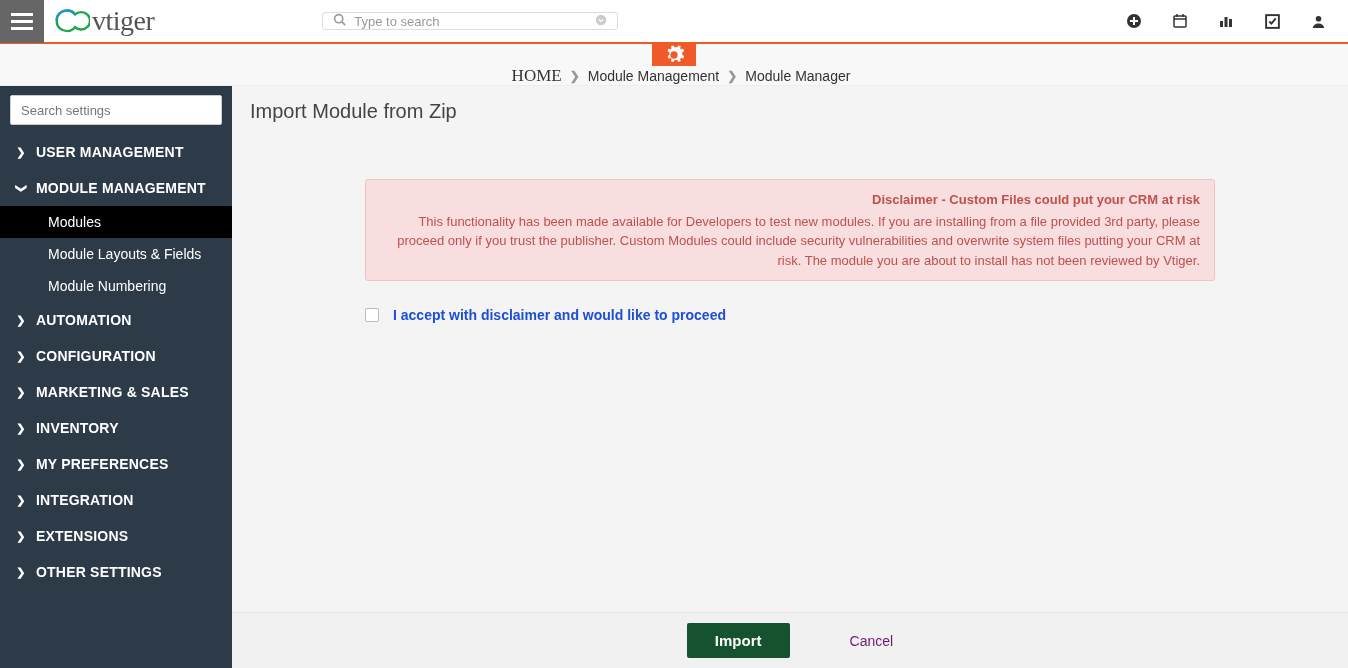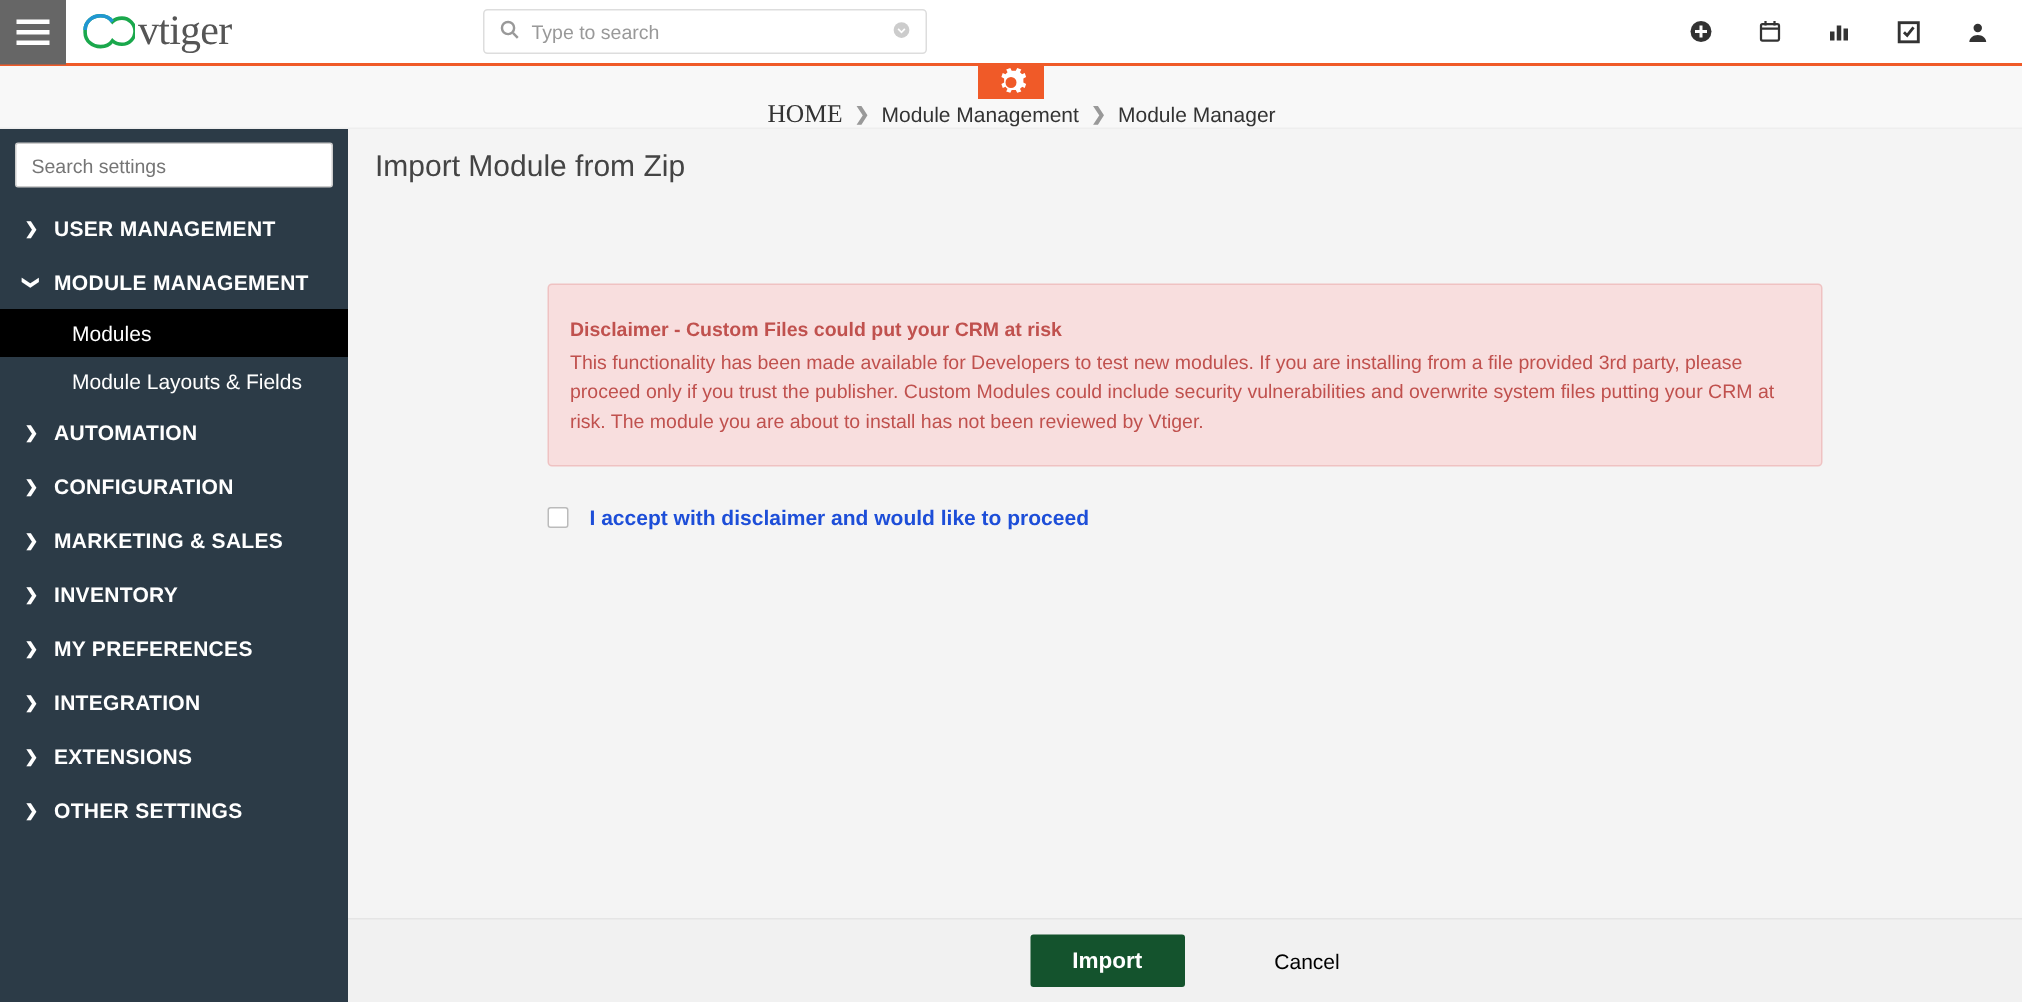--- a/index.html
+++ b/index.html
@@ -7,21 +7,21 @@
 
     
     .topbar { height: 44px; display: flex; align-items: center; border-bottom: 2px solid #f05a28; background: #fff; }
     .hamburger-btn { width: 44px; height: 44px; background: #666; display: flex; align-items: center; justify-content: center; color: #fff; cursor: pointer; }
     .hamburger-lines { width: 22px; display: flex; flex-direction: column; gap: 4px; }
     .hamburger-lines span { height: 3px; background: #fff; display: block; }
     .logo { margin-left: 8px; display: flex; align-items: center; gap: 2px; }
     .logo-icon svg { width: 38px; height: 30px; }
     .logo-text { font-family: Georgia, 'Times New Roman', serif; font-size: 28px; color: #555; letter-spacing: -0.5px; }
     .search-wrap { margin-left: 168px; }
-    .global-search { width: 296px; height: 30px; border: 1px solid #ddd; border-radius: 3px; display: flex; align-items: center; padding: 0 10px; color: #999; font-size: 13px; background: #fff; position: relative; }
+    .global-search { width: 296px; height: 18px; border: 1px solid #ddd; border-radius: 3px; display: flex; align-items: center; padding: 0 10px; color: #999; font-size: 13px; background: #fff; position: relative; }
     .global-search .mag { margin-right: 8px; }
     .global-search .chev { position: absolute; right: 10px; }
     .topbar-icons { margin-left: auto; display: flex; align-items: center; gap: 30px; padding-right: 22px; }
     .topbar-icons .ticon { cursor: pointer; color: #333; display: flex; align-items: center; }
 
     
     .crumb-row { height: 42px; display: flex; align-items: center; border-bottom: 1px solid #eee; background: #f8f8f8; flex-direction: column; }
     .gear-btn { width: 44px; height: 42px; background: #f05a28; color: #fff; display: flex; align-items: center; justify-content: center; cursor: pointer; }
     .crumbs { display: flex; align-items: center; gap: 8px; padding-left: 14px; font-size: 14px; }
     .crumbs .home { font-family: Georgia, serif; font-size: 17px; color: #333; }
@@ -38,29 +38,29 @@
     .side-group { display: flex; align-items: center; gap: 10px; padding: 10px 16px; font-weight: 600; font-size: 14px; cursor: pointer; text-transform: uppercase; letter-spacing: 0.2px; }
     .side-group .arr { font-size: 11px; width: 10px; display: inline-flex; justify-content: center; font-weight: bold; }
     .side-sub { padding: 8px 16px 8px 48px; font-size: 14px; cursor: pointer; color: #fff; }
     .side-sub.active { background: #000; }
     .side-group.expanded { background: #2c3b47; }
 
     
     .main { flex: 1; display: flex; flex-direction: column; background: #f4f4f4; position: relative; }
     .page-title { font-size: 20px; font-weight: 400; color: #444; padding: 14px 18px 4px; }
     .content-area { flex: 1; overflow: auto; padding: 12px 18px; }
-    .disclaimer { margin: 50px auto 0; width: 850px; border: 1px solid #efc2c2; background: #f8dede; color: #c0514e; padding: 20px 14px; border-radius: 3px; font-size: 13px; line-height: 1.5; }
+    .disclaimer { margin: 40px auto 0; width: 850px; border: 1px solid #efc2c2; background: #f8dede; color: #c0514e; padding: 10px 14px; border-radius: 3px; font-size: 13px; line-height: 1.5; text-align: right; }
     .disclaimer .dtitle { font-weight: 600; margin-bottom: 2px; }
     .accept-row { width: 850px; margin: 26px auto 0; display: flex; align-items: center; gap: 14px; font-size: 14px; color: #1d4ed8; font-weight: 600; }
     .accept-row .chk { width: 14px; height: 14px; border: 1px solid #bbb; border-radius: 2px; background: #fff; display: inline-block; }
 
     
     .footer { height: 56px; border-top: 1px solid #e5e5e5; background: #f1f1f1; display: flex; align-items: center; justify-content: center; gap: 24px; }
     .btn-import { background: #14532d; color: #fff; border: none; padding: 9px 28px; font-size: 15px; font-weight: 600; border-radius: 2px; cursor: pointer; }
-    .btn-cancel { color: #000000; cursor: pointer; font-size: 14px; margin-left: 36px; }
+    .btn-cancel { color: #701a75; cursor: pointer; font-size: 14px; margin-left: 36px; }
   </style>
 </head>
 <body>
 
 <div class="topbar">
   <div class="hamburger-btn">
     <span class="hamburger-lines">
       <span></span>
         <span></span>
         <span></span>
@@ -160,20 +160,23 @@
       <span class="arr" style="transform: rotate(90deg);">❯</span>
       <span>MODULE MANAGEMENT</span>
     </div>
 
     <div class="side-sub active">
       <span>Modules</span>
     </div>
     <div class="side-sub">
       <span>Module Layouts &amp; Fields</span>
     </div>
+    <div class="side-sub">
+      <span>Module Numbering</span>
+    </div>
 
     <div class="side-group">
       <span class="arr">❯</span>
       <span>AUTOMATION</span>
     </div>
     <div class="side-group">
       <span class="arr">❯</span>
       <span>CONFIGURATION</span>
     </div>
     <div class="side-group">

